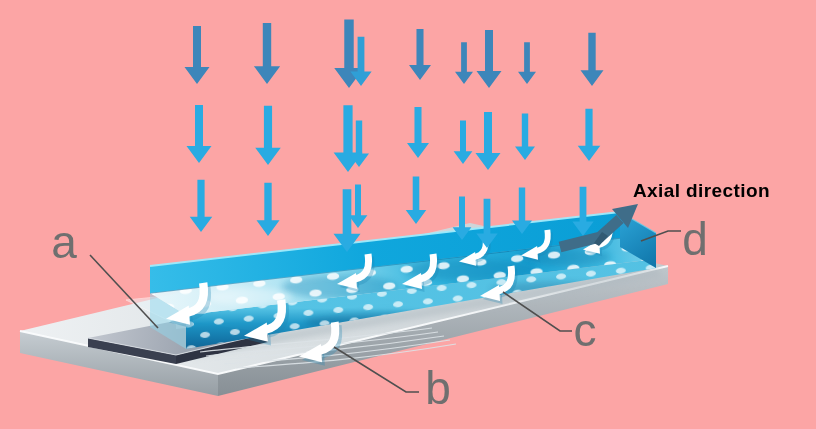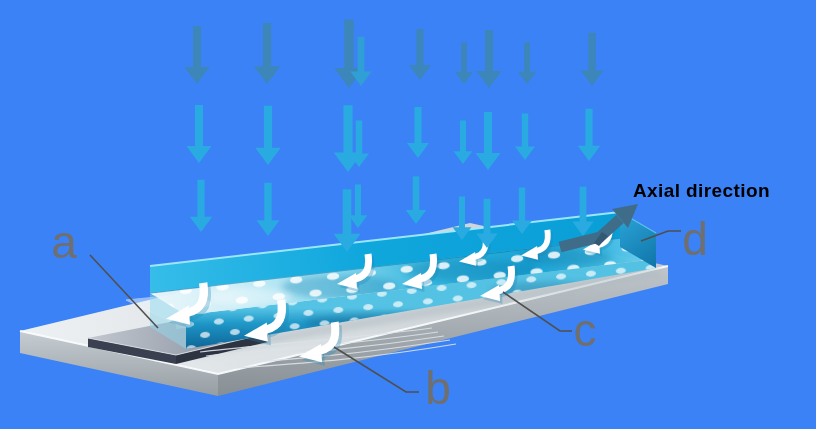--- a/index.html
+++ b/index.html
@@ -1,16 +1,16 @@
 <!DOCTYPE html>
 <html><head>
 <meta charset="utf-8">
 <style>
   html,body{margin:0;padding:0;background:#ffffff;}
-  .stage{position:relative;width:816px;height:429px;background:#3b82f6;overflow:hidden;
+  .stage{position:relative;width:816px;height:429px;background:#fca5a5;overflow:hidden;
          font-family:"Liberation Sans",sans-serif;}
   svg{display:block;}
   text{font-family:"Liberation Sans","DejaVu Sans",sans-serif;}
   .part-label{font-size:46px;fill:#6f6f6f;font-weight:400;}
   .annotation{font-size:19px;font-weight:bold;fill:#000000;letter-spacing:.4px;}
   .leader{fill:none;stroke:#4f4f4f;stroke-width:1.6px;}
 </style>
 </head>
 <body>
 

